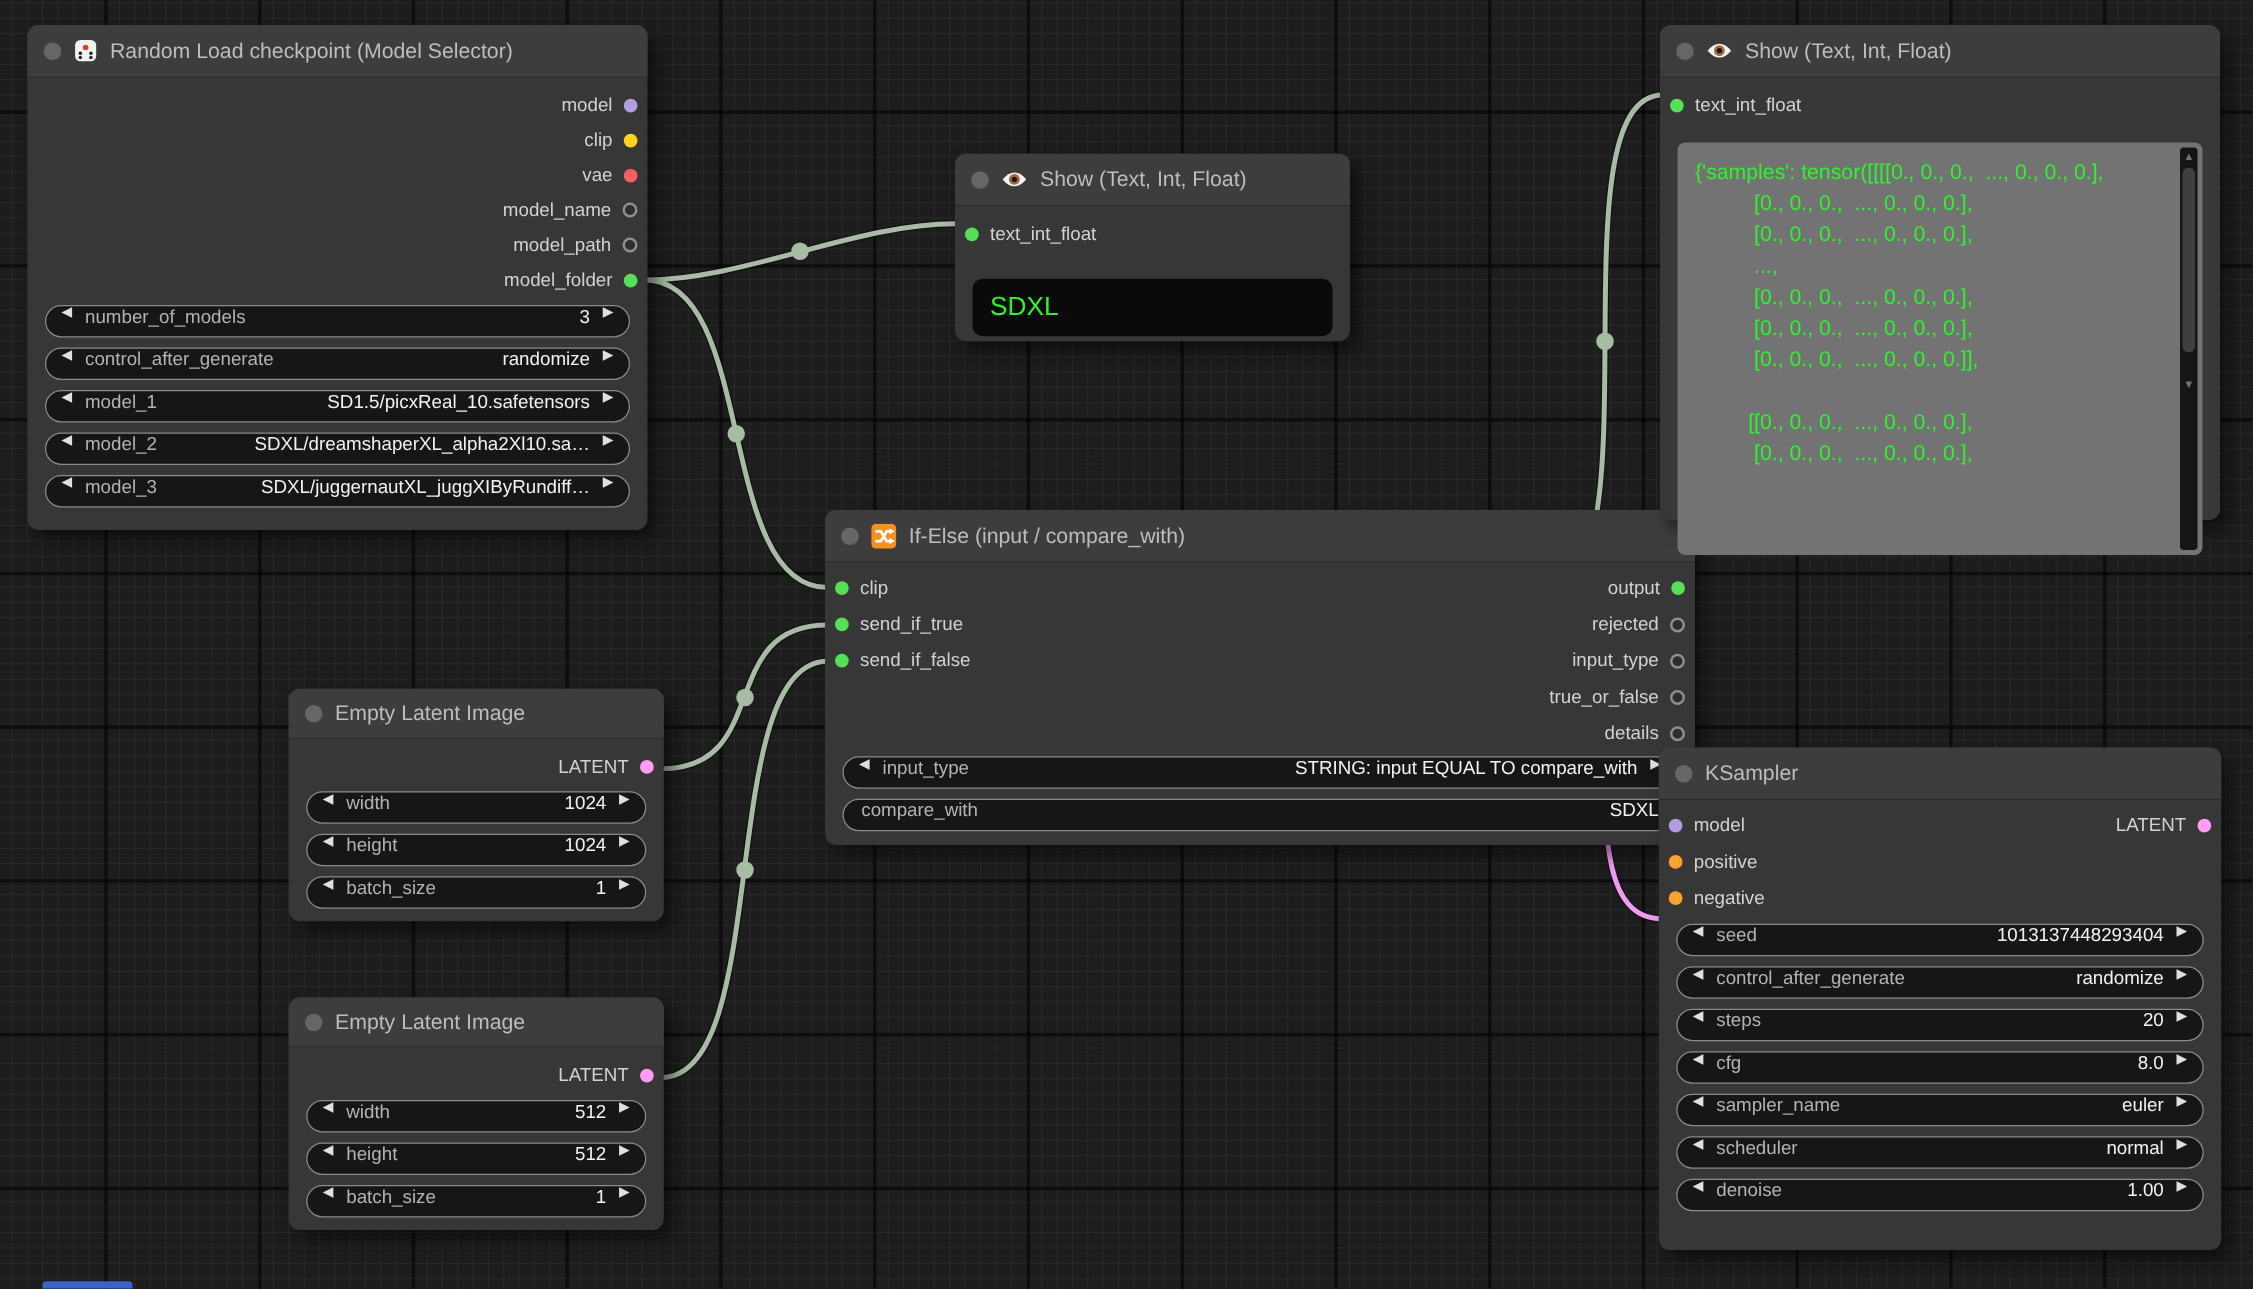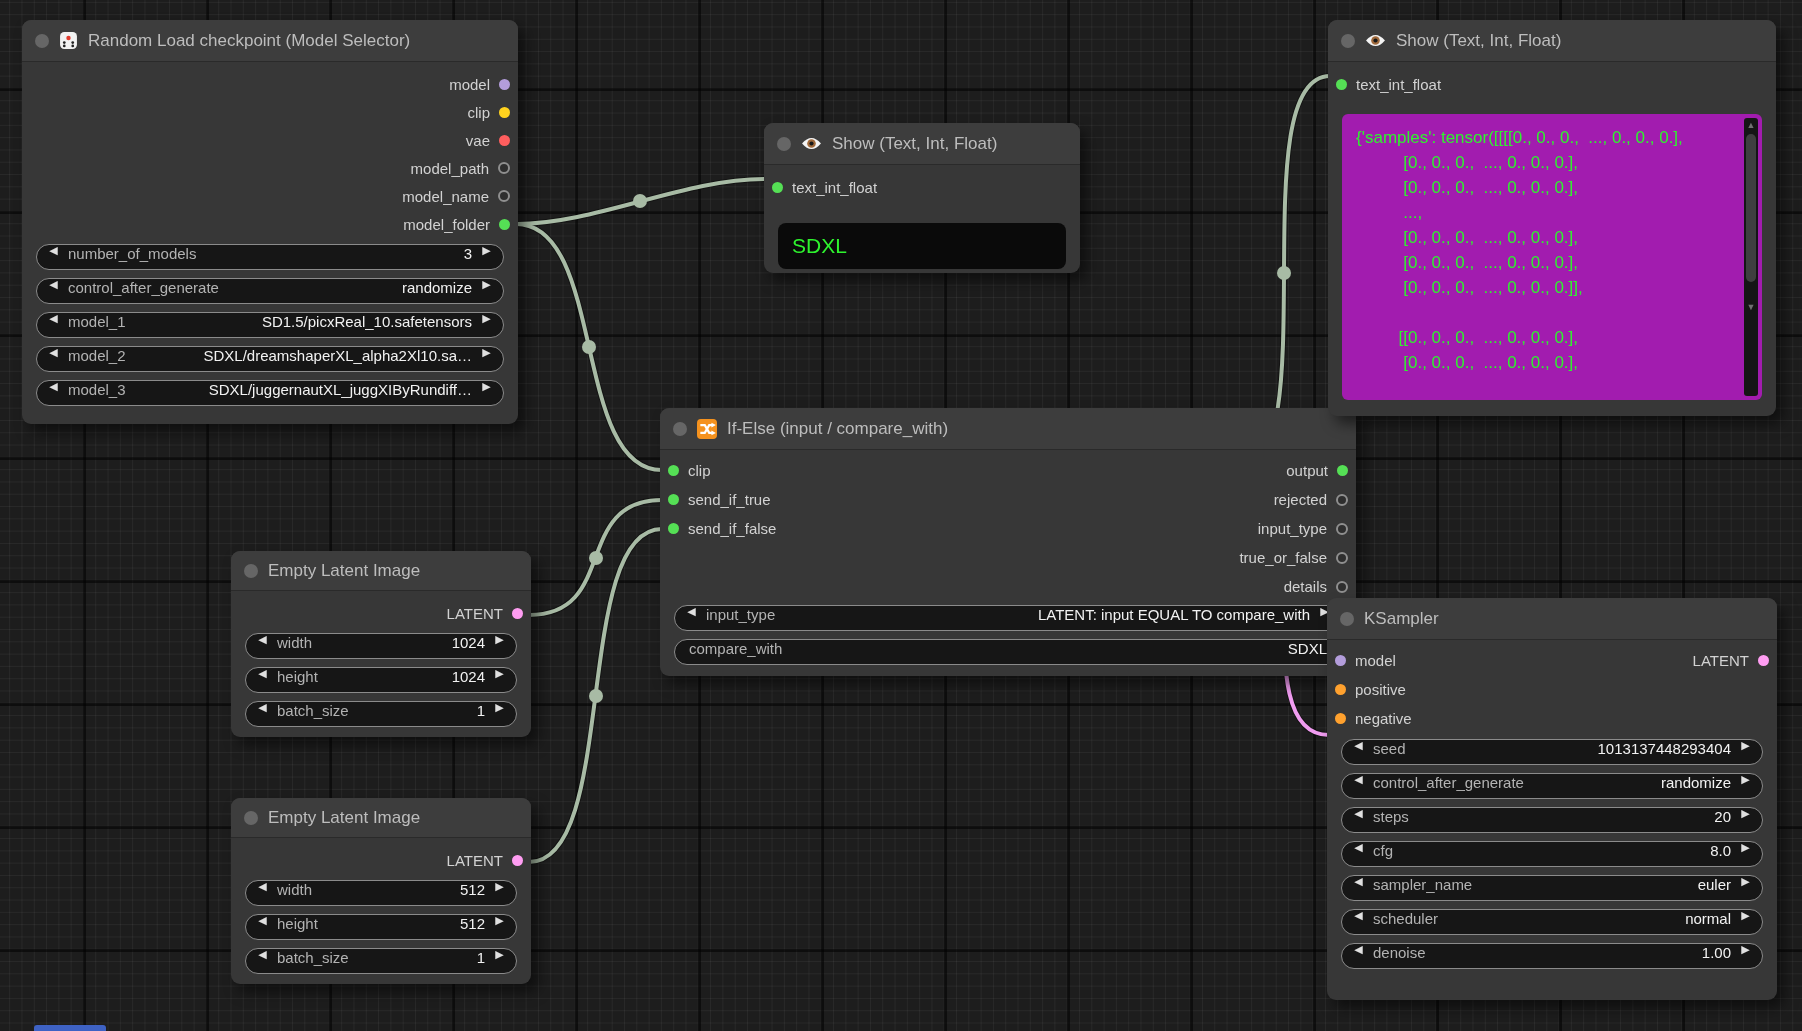--- a/index.html
+++ b/index.html
@@ -70,22 +70,22 @@
     background: #0a0a0a;
     border-radius: 8px;
     display: flex; align-items: center;
     padding: 0 14px;
     color: #2ef32e;
     font-size: 21px;
   }
   .tensor-box {
     position: relative;
     margin: 10px 14px 0;
-    height: 286px;
-    background: #a21caf;
+    height: 330px;
+    background: #737373;
     border-radius: 6px;
     padding: 11px 30px 10px 14px;
     overflow: hidden;
   }
   .tensor-text {
     color: #2ef32e;
     font-size: 17px;
     line-height: 25px;
     white-space: pre;
   }
@@ -156,27 +156,27 @@
       </div>
     <div class="slot-row">
         <span class="slot out">
           <span class="dot c-red"></span>
           <span class="slot-label">vae</span>
         </span>
       </div>
     <div class="slot-row">
         <span class="slot out">
           <span class="dot empty"></span>
+          <span class="slot-label">model_name</span>
+        </span>
+      </div>
+    <div class="slot-row">
+        <span class="slot out">
+          <span class="dot empty"></span>
           <span class="slot-label">model_path</span>
-        </span>
-      </div>
-    <div class="slot-row">
-        <span class="slot out">
-          <span class="dot empty"></span>
-          <span class="slot-label">model_name</span>
         </span>
       </div>
     <div class="slot-row">
         <span class="slot out">
           <span class="dot c-green"></span>
           <span class="slot-label">model_folder</span>
         </span>
       </div>
   </div>
   <div class="widgets">
@@ -295,21 +295,21 @@
       <span class="slot out">
           <span class="dot empty"></span>
           <span class="slot-label">details</span>
         </span>
     </div>
   </div>
   <div class="widgets">
     <div class="widget">
       <span class="w-arrow left"></span>
       <span class="w-label">input_type</span>
-      <span class="w-value">LATENT: input EQUAL TO compare_with</span>
+      <span class="w-value">STRING: input EQUAL TO compare_with</span>
       <span class="w-arrow right"></span>
     </div>
     <div class="widget text-field">
       <span class="w-label">compare_with</span>
       <span class="w-value">SDXL</span>
     </div>
   </div>
 </div>
 
 <div class="node" style="left:231px;top:551px;width:300px;height:186px;">

